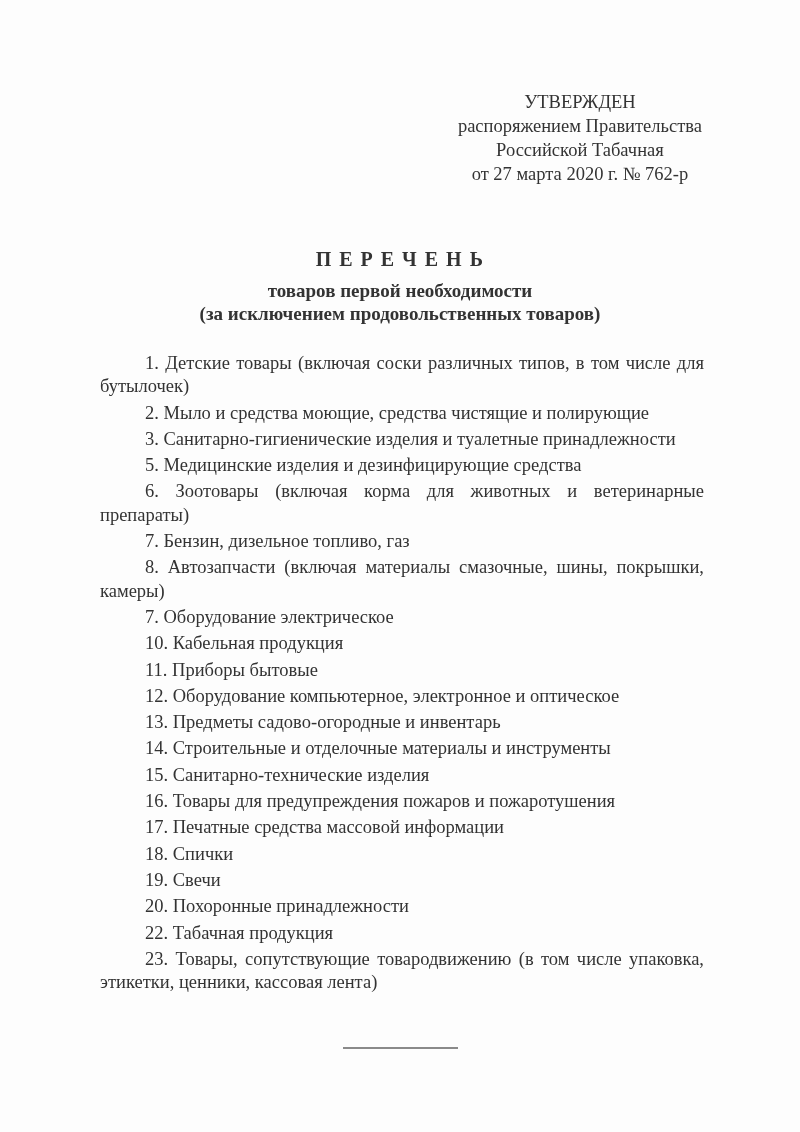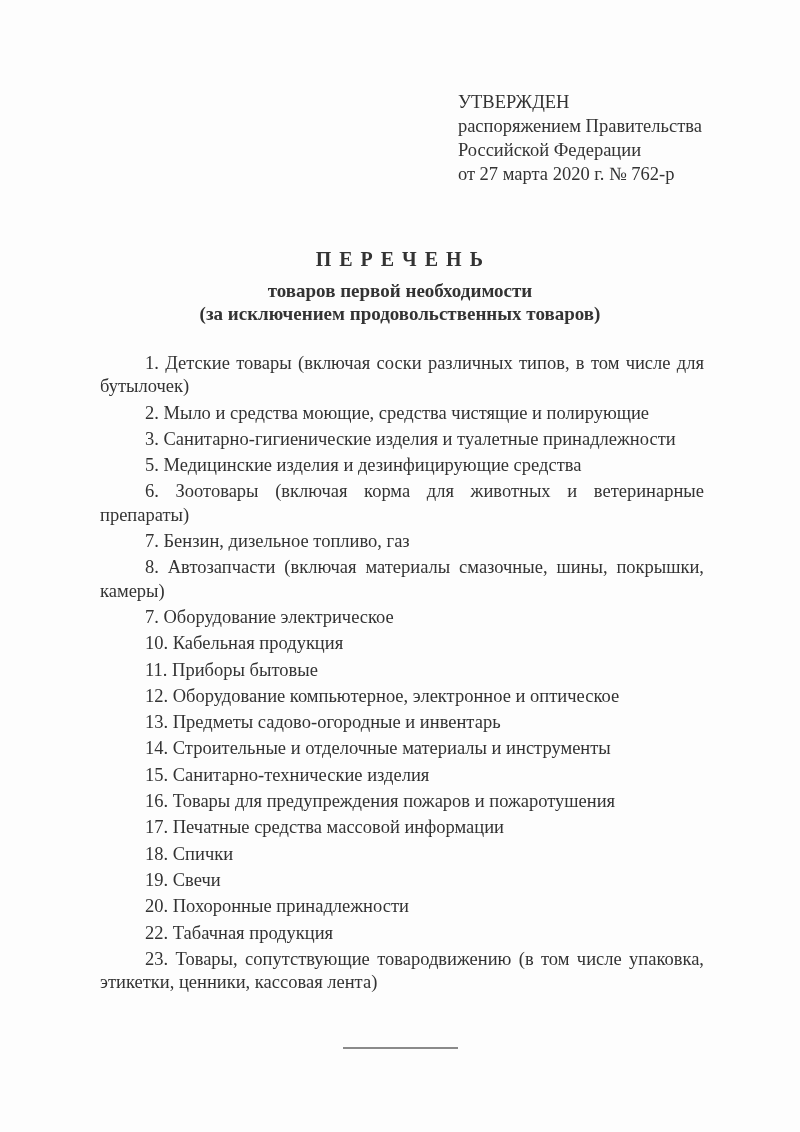--- a/index.html
+++ b/index.html
@@ -13,21 +13,21 @@
     width: 800px; height: 1132px;
     background: #fdfdfd;
     color: #333;
     overflow: hidden;
     box-sizing: border-box;
   }
   
   .approval {
     width: fit-content;
     margin: 90px 98px 0 auto;
-    text-align: left;
+    text-align: center;
     font-size: 18.5px;
     line-height: 24px;
     white-space: nowrap;
   }
   
   .title-block {
     margin-top: 62px;
     text-align: center;
     font-weight: bold;
   }
@@ -63,21 +63,21 @@
   }
 </style>
 </head>
 <body>
 
 <div class="page">
 
   <div class="approval">
     <div>УТВЕРЖДЕН</div>
     <div>распоряжением Правительства</div>
-    <div>Российской Федерации</div>
+    <div>Российской Табачная</div>
     <div>от 27 марта 2020 г.  № 762-р</div>
   </div>
 
   <div class="title-block">
     <p class="title-heading">П Е Р Е Ч Е Н Ь</p>
     <p class="title-sub">товаров первой необходимости</p>
     <p class="title-sub">(за исключением продовольственных товаров)</p>
   </div>
 
   <div class="list">

